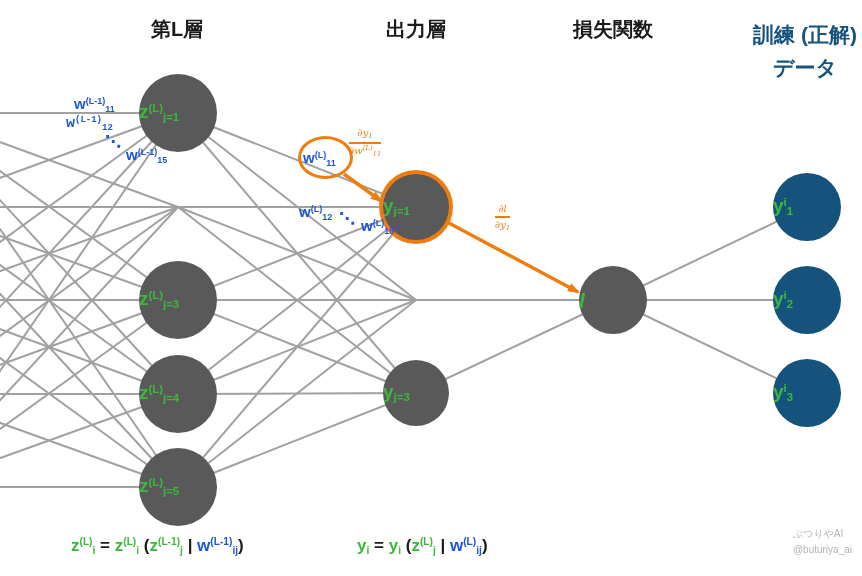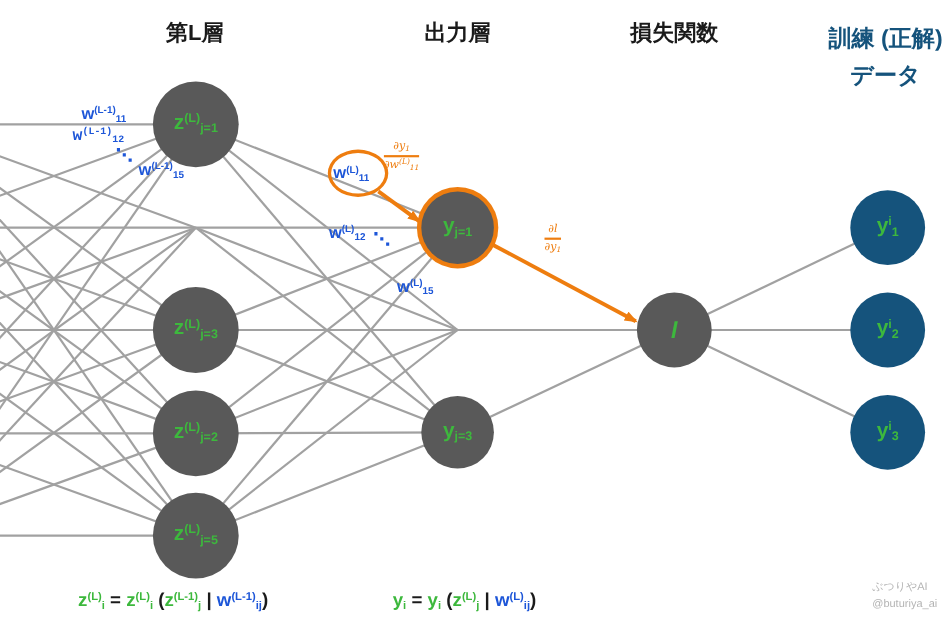--- a/index.html
+++ b/index.html
@@ -17,21 +17,21 @@
   .canvas{position:relative;width:862px;height:576px;background:#fff;overflow:hidden;}
   #edges{position:absolute;left:0;top:0;z-index:1;}
 
   
   .hdr{position:absolute;z-index:5;font-weight:bold;font-size:20px;color:var(--ink);
        text-align:center;white-space:nowrap;}
   .hdr.navy{color:var(--navy);}
 
   
   .node{position:absolute;z-index:3;border-radius:50%;background:var(--node-gray);
-        display:flex;align-items:center;justify-content:center;
+        display:flex;align-items:center;justify-content:flex-start;
         transform:translate(-50%,-50%);}
   .node .nlabel{font-weight:bold;font-size:19px;color:var(--green);white-space:nowrap;line-height:1;}
   .node.blue{background:var(--navy);}
   .node.ringed{box-shadow:0 0 0 4px var(--orange);}
   .node.loss .nlabel{font-size:21px;}
 
   
   .sup{font-size:0.6em;vertical-align:0.55em;}
   .sub{font-size:0.6em;vertical-align:-0.28em;}
   .c-green{color:var(--green);}
@@ -132,21 +132,21 @@
   <div class="hdr navy" style="left:725px;top:21px;width:160px;font-size:21px;">訓練 (正解)</div>
   <div class="hdr navy" style="left:725px;top:54px;width:160px;font-size:21px;">データ</div>
 
   <div class="node" style="left:178px;top:113px;width:78px;height:78px;">
       <span class="nlabel"><span class="c-green">z</span><span class="sup c-green">(L)</span><span class="sub c-green">j=1</span></span>
     </div>
   <div class="node" style="left:178px;top:300px;width:78px;height:78px;">
       <span class="nlabel"><span class="c-green">z</span><span class="sup c-green">(L)</span><span class="sub c-green">j=3</span></span>
     </div>
   <div class="node" style="left:178px;top:394px;width:78px;height:78px;">
-      <span class="nlabel"><span class="c-green">z</span><span class="sup c-green">(L)</span><span class="sub c-green">j=2</span></span>
+      <span class="nlabel"><span class="c-green">z</span><span class="sup c-green">(L)</span><span class="sub c-green">j=4</span></span>
     </div>
   <div class="node" style="left:178px;top:487px;width:78px;height:78px;">
       <span class="nlabel"><span class="c-green">z</span><span class="sup c-green">(L)</span><span class="sub c-green">j=5</span></span>
     </div>
 
   <div class="node ringed" style="left:416px;top:207px;width:66px;height:66px;">
       <span class="nlabel"><span class="c-green">y</span><span class="sub c-green">j=1</span></span>
     </div>
   <div class="node" style="left:416px;top:393px;width:66px;height:66px;">
       <span class="nlabel"><span class="c-green">y</span><span class="sub c-green">j=3</span></span>
@@ -167,21 +167,21 @@
     </div>
 
   <div class="wlabel" style="left:74px;top:96px;"><span class="c-blue">w</span><span class="sup c-blue">(L-1)</span><span class="sub c-blue">11</span></div>
   <div class="wlabel" style="left:66px;top:116px;font-family:Liberation Mono, monospace;"><span class="c-blue">w</span><span class="sup c-blue">(L-1)</span><span class="sub c-blue">12</span></div>
   <div class="dots" style="left:105px;top:134px;">⋱</div>
   <div class="wlabel" style="left:126px;top:147px;"><span class="c-blue">w</span><span class="sup c-blue">(L-1)</span><span class="sub c-blue">15</span></div>
 
   <div class="wlabel" style="left:303px;top:150px;"><span class="c-blue">w</span><span class="sup c-blue">(L)</span><span class="sub c-blue">11</span></div>
   <div class="wlabel" style="left:299px;top:204px;"><span class="c-blue">w</span><span class="sup c-blue">(L)</span><span class="sub c-blue">12</span></div>
   <div class="dots" style="left:339px;top:211px;">⋱</div>
-  <div class="wlabel" style="left:361px;top:253px;"><span class="c-blue">w</span><span class="sup c-blue">(L)</span><span class="sub c-blue">15</span></div>
+  <div class="wlabel" style="left:361px;top:218px;"><span class="c-blue">w</span><span class="sup c-blue">(L)</span><span class="sub c-blue">15</span></div>
 
   <div class="o-ellipse" style="left:298px;top:136px;width:55px;height:43px;"></div>
 
   <div class="frac" style="left:349px;top:127px;">
     <div class="num"><span>∂y</span><span class="sub">1</span></div>
     <div class="bar"></div>
     <div class="den"><span>∂w</span><span class="sup">(L)</span><span class="sub">11</span></div>
   </div>
   <div class="frac" style="left:495px;top:203px;">
     <div class="num"><span>∂l</span></div>

